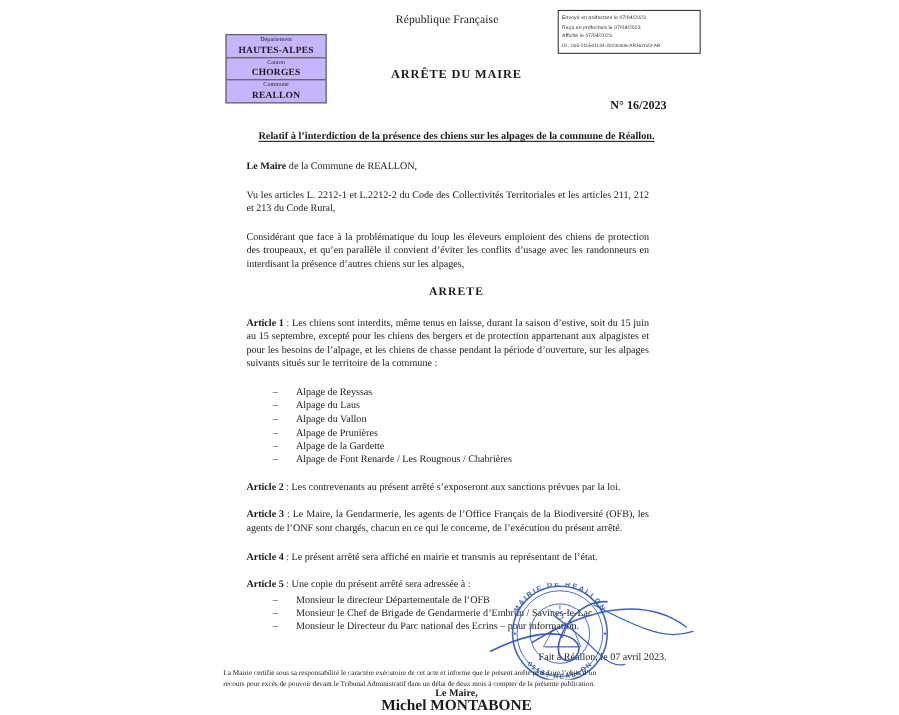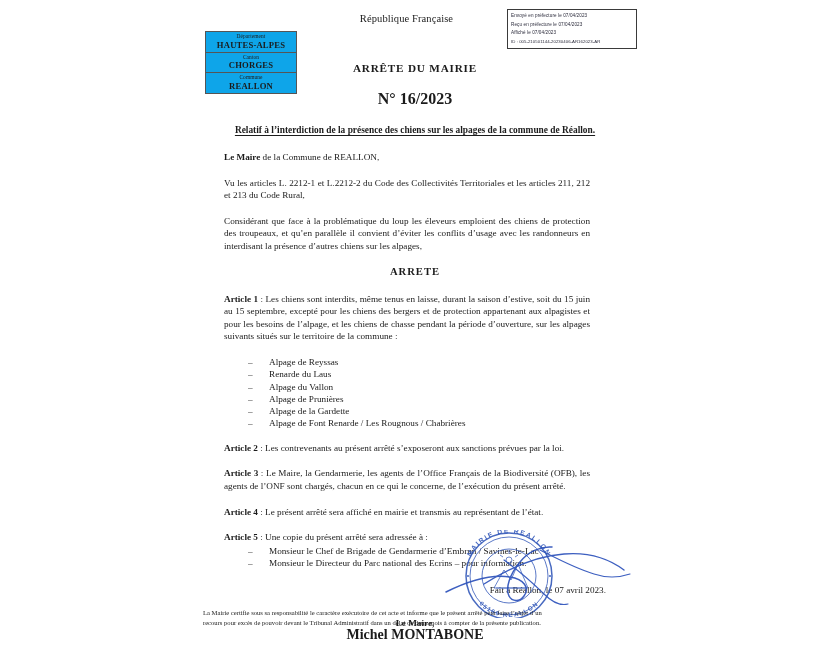--- a/index.html
+++ b/index.html
@@ -32,21 +32,21 @@
     width: 817px;
     height: 100px;
   }
 
   .admin-box {
     position: absolute;
     left: 201px;
     top: 31px;
     width: 90px;
     border: 1px solid #555;
-    background: #0ea5e9;
+    background: #c4b5fd;
     text-align: center;
   }
   .admin-row {
     padding: 1px 0 2px 0;
     border-bottom: 1px solid #555;
   }
   .admin-row:last-child { border-bottom: none; }
   .admin-kind {
     font-size: 5.4px;
     line-height: 6.5px;
@@ -104,23 +104,23 @@
   }
 
   .title-main {
     text-align: center;
     font-weight: bold;
     font-size: 11.2px;
     letter-spacing: 0.8px;
     margin: 0 0 16px 0;
   }
   .title-number {
-    text-align: center;
-    font-weight: bold;
-    font-size: 16px;
+    text-align: right;
+    font-weight: bold;
+    font-size: 11px;
     margin: 0 0 17px 0;
   }
   .title-subject {
     text-align: center;
     font-weight: bold;
     font-size: 9.4px;
     text-decoration: underline;
     text-underline-offset: 2px;
     margin: 0 0 16px 0;
   }
@@ -237,52 +237,53 @@
     <div class="prefecture-stamp">
       <div class="pline">Envoyé en préfecture le 07/04/2023</div>
       <div class="pline">Reçu en préfecture le 07/04/2023</div>
       <div class="pline">Affiché le 07/04/2023</div>
       <div class="pline id">ID : 005-210501144-20230406-AR162023-AR</div>
     </div>
   </div>
 
   <div class="doc-body">
 
-    <div class="title-main">ARRÊTE DU MAIRIE</div>
+    <div class="title-main">ARRÊTE DU MAIRE</div>
     <div class="title-number">N° 16/2023</div>
     <div class="title-subject">Relatif à l’interdiction de la présence des chiens sur les alpages de la commune de Réallon.</div>
 
     <p class="para left"><span class="b">Le Maire</span><span> de la Commune de REALLON,</span></p>
 
     <p class="para">Vu les articles L. 2212-1 et L.2212-2 du Code des Collectivités Territoriales et les articles 211, 212 et 213 du Code Rural,</p>
 
     <p class="para">Considérant que face à la problématique du loup les éleveurs emploient des chiens de protection des troupeaux, et qu’en parallèle il convient d’éviter les conflits d’usage avec les randonneurs en interdisant la présence d’autres chiens sur les alpages,</p>
 
     <div class="arrete-word">ARRETE</div>
 
     <p class="para"><span class="art-label">Article 1</span><span> : </span><span>Les chiens sont interdits, même tenus en laisse, durant la saison d’estive, soit du 15 juin au 15 septembre, excepté pour les chiens des bergers et de protection appartenant aux alpagistes et pour les besoins de l’alpage, et les chiens de chasse pendant la période d’ouverture, sur les alpages suivants situés sur le territoire de la commune :</span></p>
 
     <ul class="dashlist">
       <li>Alpage de Reyssas</li>
-      <li>Renarde du Laus</li>
+      <li>Alpage du Laus</li>
       <li>Alpage du Vallon</li>
       <li>Alpage de Prunières</li>
       <li>Alpage de la Gardette</li>
       <li>Alpage de Font Renarde / Les Rougnous / Chabrières</li>
     </ul>
 
     <p class="para"><span class="art-label">Article 2</span><span> : </span><span>Les contrevenants au présent arrêté s’exposeront aux sanctions prévues par la loi.</span></p>
 
     <p class="para"><span class="art-label">Article 3</span><span> : </span><span>Le Maire, la Gendarmerie, les agents de l’Office Français de la Biodiversité (OFB), les agents de l’ONF sont chargés, chacun en ce qui le concerne, de l’exécution du présent arrêté.</span></p>
 
     <p class="para"><span class="art-label">Article 4</span><span> : </span><span>Le présent arrêté sera affiché en mairie et transmis au représentant de l’état.</span></p>
 
     <p class="para left" style="margin-bottom:1px;"><span class="art-label">Article 5</span><span> : </span><span>Une copie du présent arrêté sera adressée à :</span></p>
 
     <ul class="dashlist">
+      <li>Monsieur le directeur Départementale de l’OFB</li>
       <li>Monsieur le Chef de Brigade de Gendarmerie d’Embrun / Savines-le-Lac</li>
       <li>Monsieur le Directeur du Parc national des Ecrins – pour information.</li>
     </ul>
 
     <div class="fait-line">Fait à Réallon, le 07 avril 2023.</div>
 
     <div class="signature-block">
       <div class="sig-title">Le Maire,</div>
       <div class="sig-name">Michel MONTABONE</div>
     </div>

